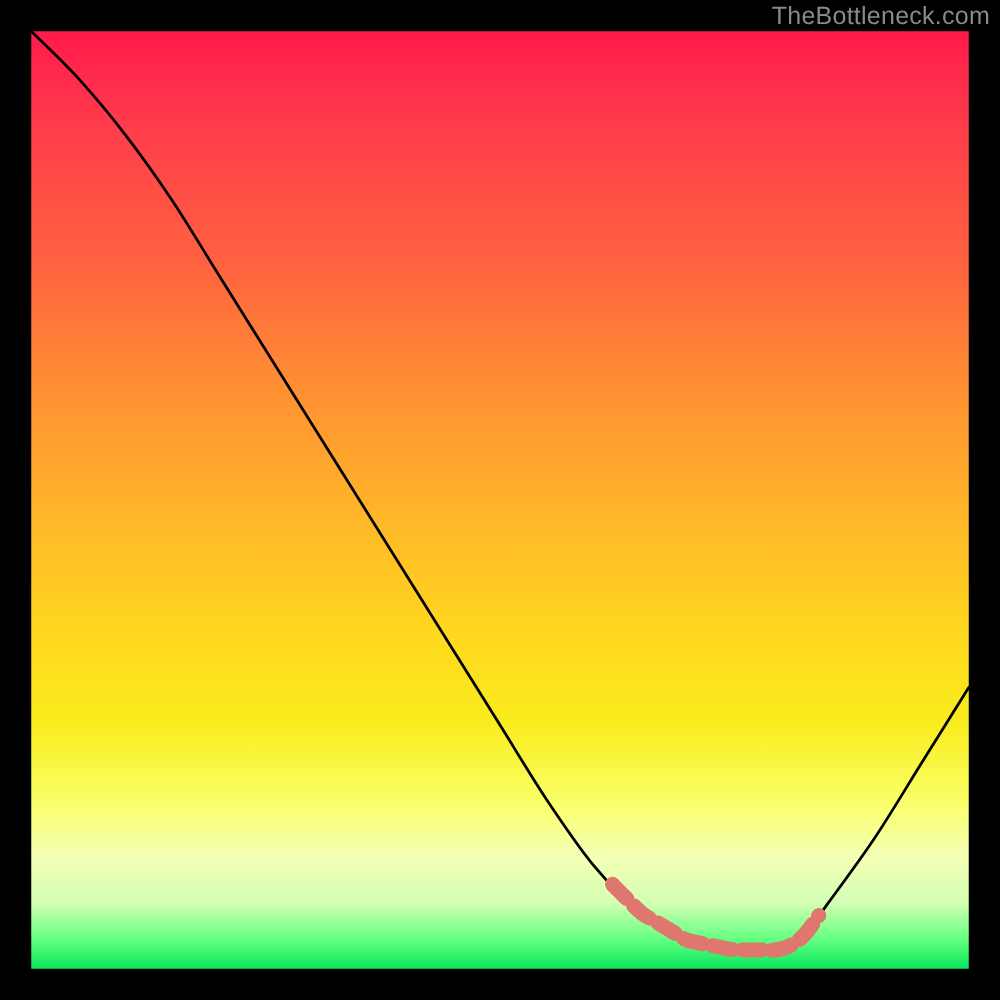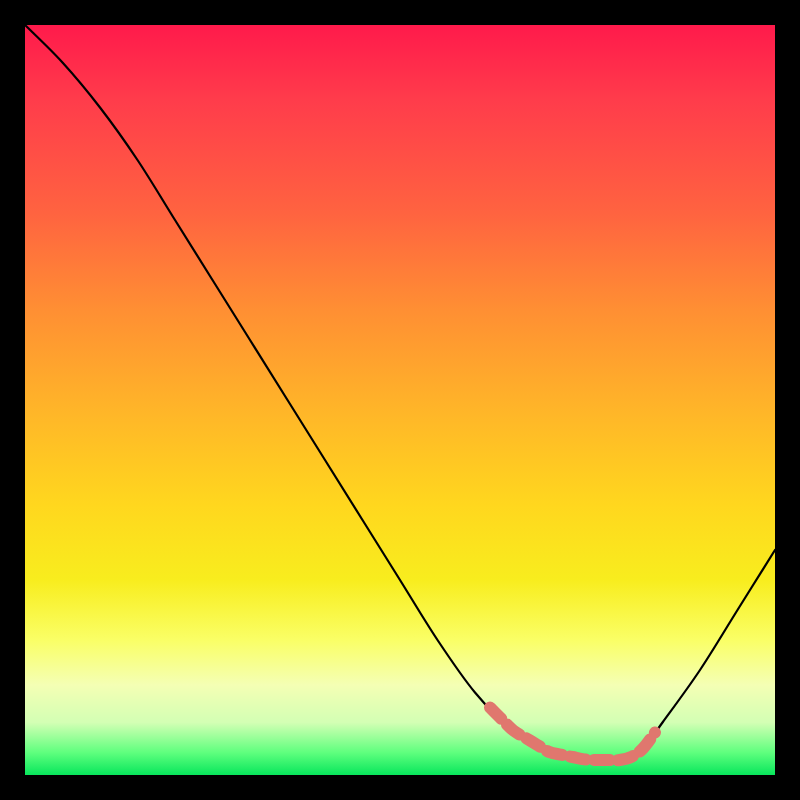--- a/index.html
+++ b/index.html
@@ -58,13 +58,14 @@
   }
 </style>
 </head>
 <body>
 <div class="frame">
   <div class="plot"></div>
   <svg class="curve" viewBox="0 0 750 750" preserveAspectRatio="none">
     <path id="main-curve" fill="none" stroke="#000" stroke-width="2.2" stroke-linecap="round" d="M 0.00 0.00 C 6.25 6.25, 25.00 23.75, 37.50 37.50 C 50.00 51.25, 62.50 66.25, 75.00 82.50 C 87.50 98.75, 100.00 116.25, 112.50 135.00 C 125.00 153.75, 137.50 175.00, 150.00 195.00 C 162.50 215.00, 175.00 235.00, 187.50 255.00 C 200.00 275.00, 212.50 295.00, 225.00 315.00 C 237.50 335.00, 250.00 355.00, 262.50 375.00 C 275.00 395.00, 287.50 415.00, 300.00 435.00 C 312.50 455.00, 325.00 475.00, 337.50 495.00 C 350.00 515.00, 362.50 535.00, 375.00 555.00 C 387.50 575.00, 400.00 596.25, 412.50 615.00 C 425.00 633.75, 437.50 652.50, 450.00 667.50 C 462.50 682.50, 475.00 695.00, 487.50 705.00 C 500.00 715.00, 512.50 722.50, 525.00 727.50 C 537.50 732.50, 550.00 733.75, 562.50 735.00 C 575.00 736.25, 591.25 736.25, 600.00 735.00 C 608.75 733.75, 608.75 733.75, 615.00 727.50 C 621.25 721.25, 627.50 711.25, 637.50 697.50 C 647.50 683.75, 662.50 663.75, 675.00 645.00 C 687.50 626.25, 700.00 605.00, 712.50 585.00 C 725.00 565.00, 743.75 535.00, 750.00 525.00"></path>
     <path id="marker-curve" fill="none" stroke="#e0776e" stroke-width="12" stroke-linecap="round" stroke-dasharray="16 8" d="M 465.00 682.50 C 466.96 684.46, 472.86 690.43, 476.79 694.29 C 480.71 698.14, 484.64 702.57, 488.57 705.64 C 492.50 708.71, 496.43 710.36, 500.36 712.71 C 504.29 715.07, 508.21 717.43, 512.14 719.79 C 516.07 722.14, 520.00 725.21, 523.93 726.86 C 527.86 728.50, 531.79 728.79, 535.71 729.64 C 539.64 730.50, 543.57 731.21, 547.50 732.00 C 551.43 732.79, 555.36 733.86, 559.29 734.36 C 563.21 734.86, 567.14 734.89, 571.07 735.00 C 575.00 735.11, 578.93 735.00, 582.86 735.00 C 586.79 735.00, 590.71 735.54, 594.64 735.00 C 598.57 734.46, 602.50 733.75, 606.43 731.79 C 610.36 729.82, 614.29 727.26, 618.21 723.21 C 622.14 719.17, 628.04 710.12, 630.00 707.50"></path>
   </svg>
+  <div class="watermark">TheBottleneck.com</div>
 </div>
 
 </body></html>

